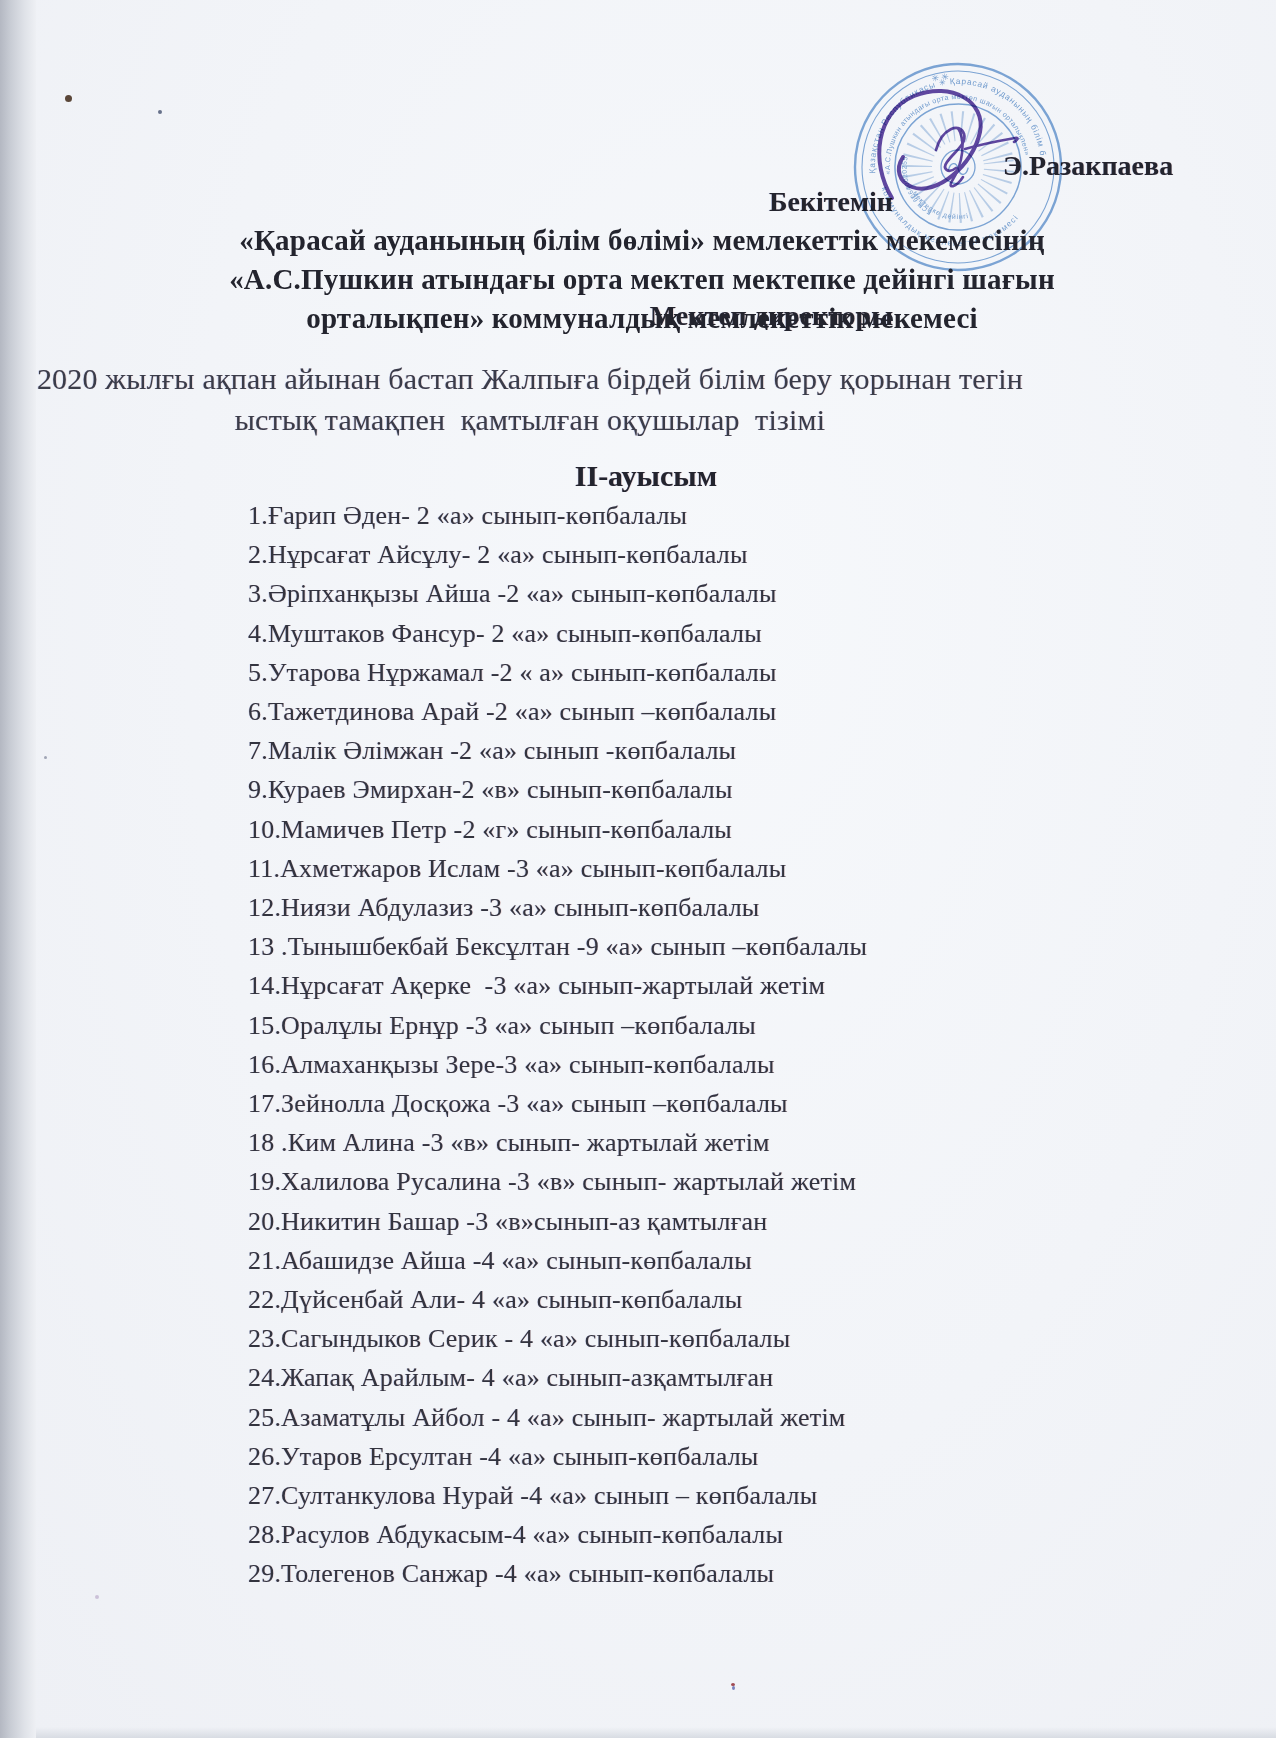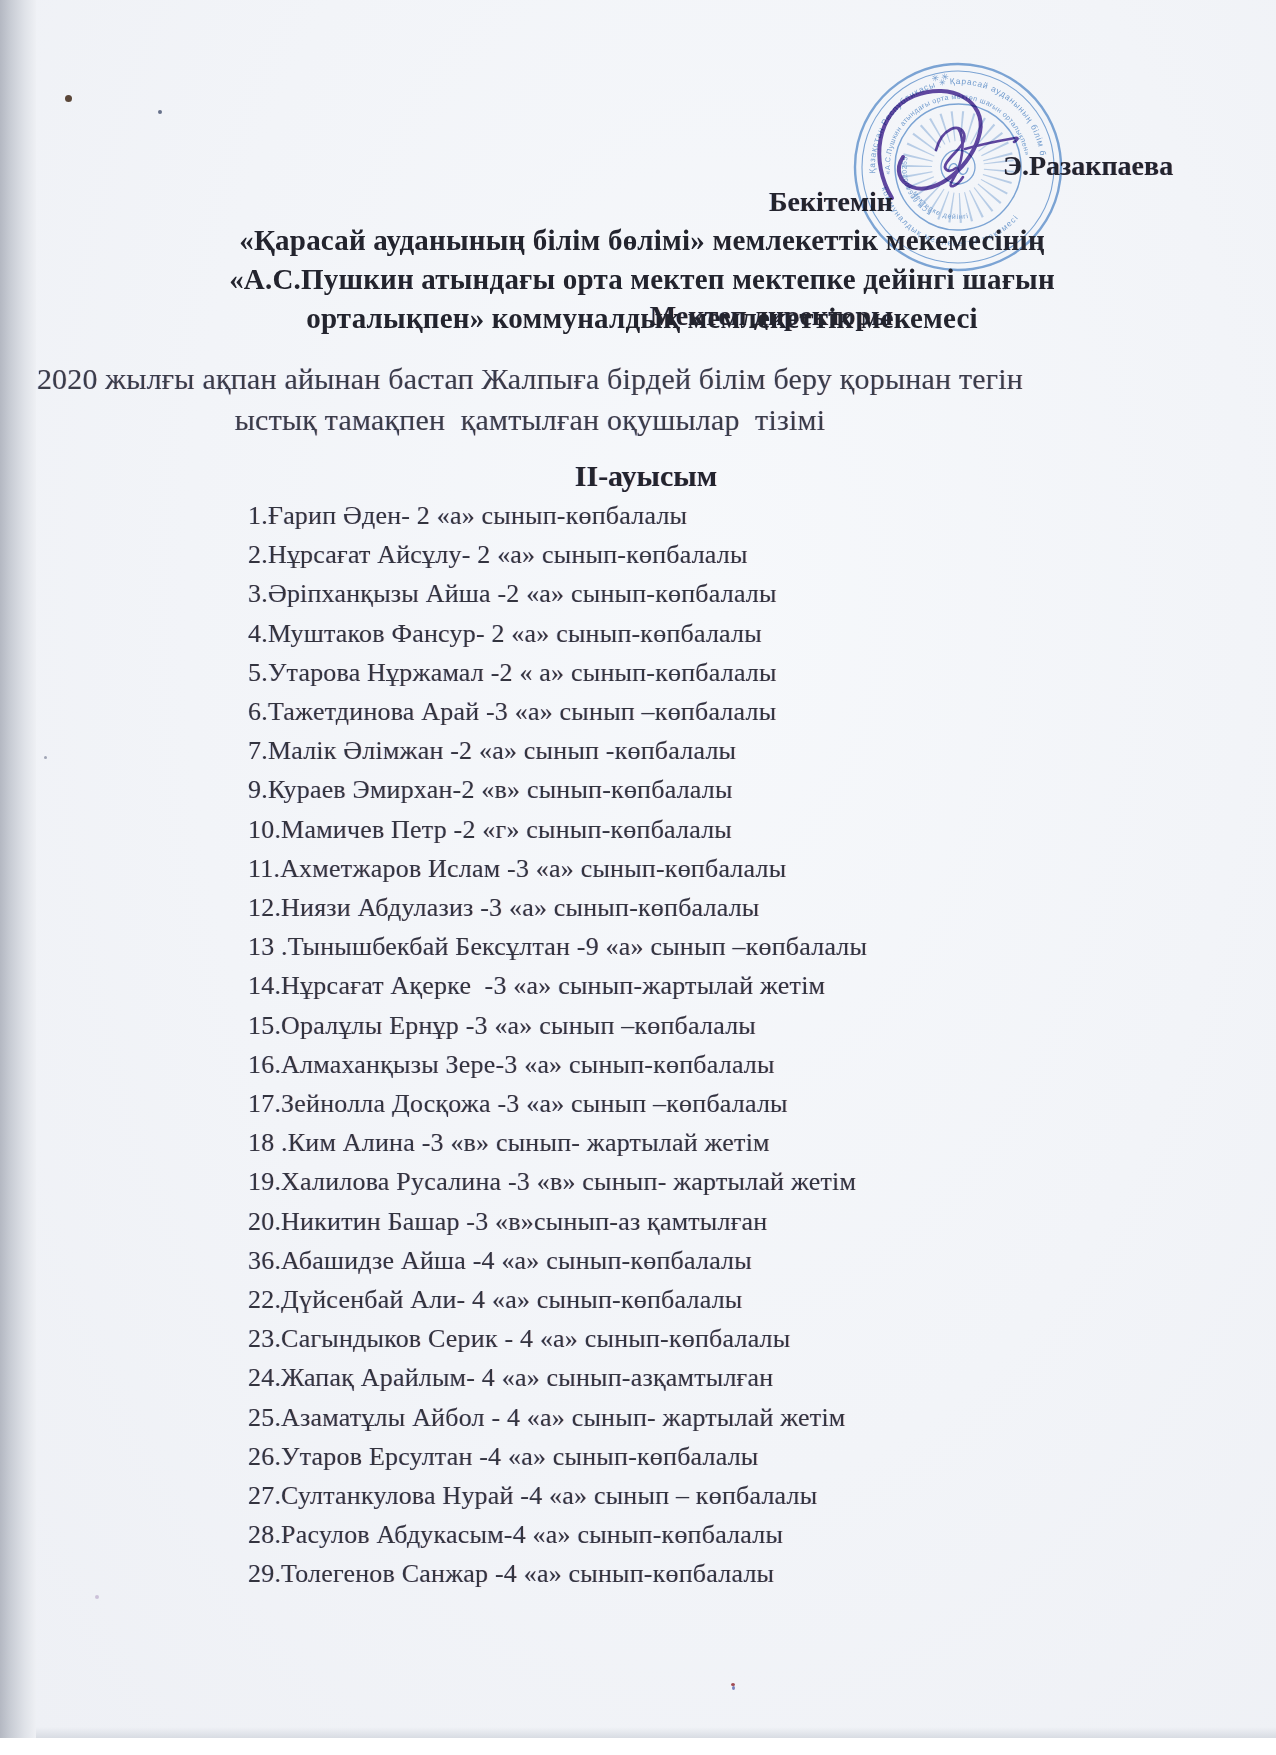--- a/index.html
+++ b/index.html
@@ -122,35 +122,35 @@
     </div>
 
   <div class="section-header b ink">ІІ-ауысым</div>
 
   <div class="students ink">
       <div class="student-row">1.Ғарип Әден- 2 «а» сынып-көпбалалы</div>
       <div class="student-row">2.Нұрсағат Айсұлу- 2 «а» сынып-көпбалалы</div>
       <div class="student-row">3.Әріпханқызы Айша -2 «а» сынып-көпбалалы</div>
       <div class="student-row">4.Муштаков Фансур- 2 «а» сынып-көпбалалы</div>
       <div class="student-row">5.Утарова Нұржамал -2 « а» сынып-көпбалалы</div>
-      <div class="student-row">6.Тажетдинова Арай -3 «а» сынып –көпбалалы</div>
+      <div class="student-row">6.Тажетдинова Арай -2 «а» сынып –көпбалалы</div>
       <div class="student-row">7.Малік Әлімжан -2 «а» сынып -көпбалалы</div>
       <div class="student-row">9.Кураев Эмирхан-2 «в» сынып-көпбалалы</div>
       <div class="student-row">10.Мамичев Петр -2 «г» сынып-көпбалалы</div>
       <div class="student-row">11.Ахметжаров Ислам -3 «а» сынып-көпбалалы</div>
       <div class="student-row">12.Ниязи Абдулазиз -3 «а» сынып-көпбалалы</div>
       <div class="student-row">13 .Тынышбекбай Бексұлтан -9 «а» сынып –көпбалалы</div>
       <div class="student-row">14.Нұрсағат Ақерке  -3 «а» сынып-жартылай жетім</div>
       <div class="student-row">15.Оралұлы Ернұр -3 «а» сынып –көпбалалы</div>
       <div class="student-row">16.Алмаханқызы Зере-3 «а» сынып-көпбалалы</div>
       <div class="student-row">17.Зейнолла Досқожа -3 «а» сынып –көпбалалы</div>
       <div class="student-row">18 .Ким Алина -3 «в» сынып- жартылай жетім</div>
       <div class="student-row">19.Халилова Русалина -3 «в» сынып- жартылай жетім</div>
       <div class="student-row">20.Никитин Башар -3 «в»сынып-аз қамтылған</div>
-      <div class="student-row">36.Абашидзе Айша -4 «а» сынып-көпбалалы</div>
+      <div class="student-row">21.Абашидзе Айша -4 «а» сынып-көпбалалы</div>
       <div class="student-row">22.Дүйсенбай Али- 4 «а» сынып-көпбалалы</div>
       <div class="student-row">23.Сагындыков Серик - 4 «а» сынып-көпбалалы</div>
       <div class="student-row">24.Жапақ Арайлым- 4 «а» сынып-азқамтылған</div>
       <div class="student-row">25.Азаматұлы Айбол - 4 «а» сынып- жартылай жетім</div>
       <div class="student-row">26.Утаров Ерсултан -4 «а» сынып-көпбалалы</div>
       <div class="student-row">27.Султанкулова Нурай -4 «а» сынып – көпбалалы</div>
       <div class="student-row">28.Расулов Абдукасым-4 «а» сынып-көпбалалы</div>
       <div class="student-row">29.Толегенов Санжар -4 «а» сынып-көпбалалы</div>
     </div>
 </div>

